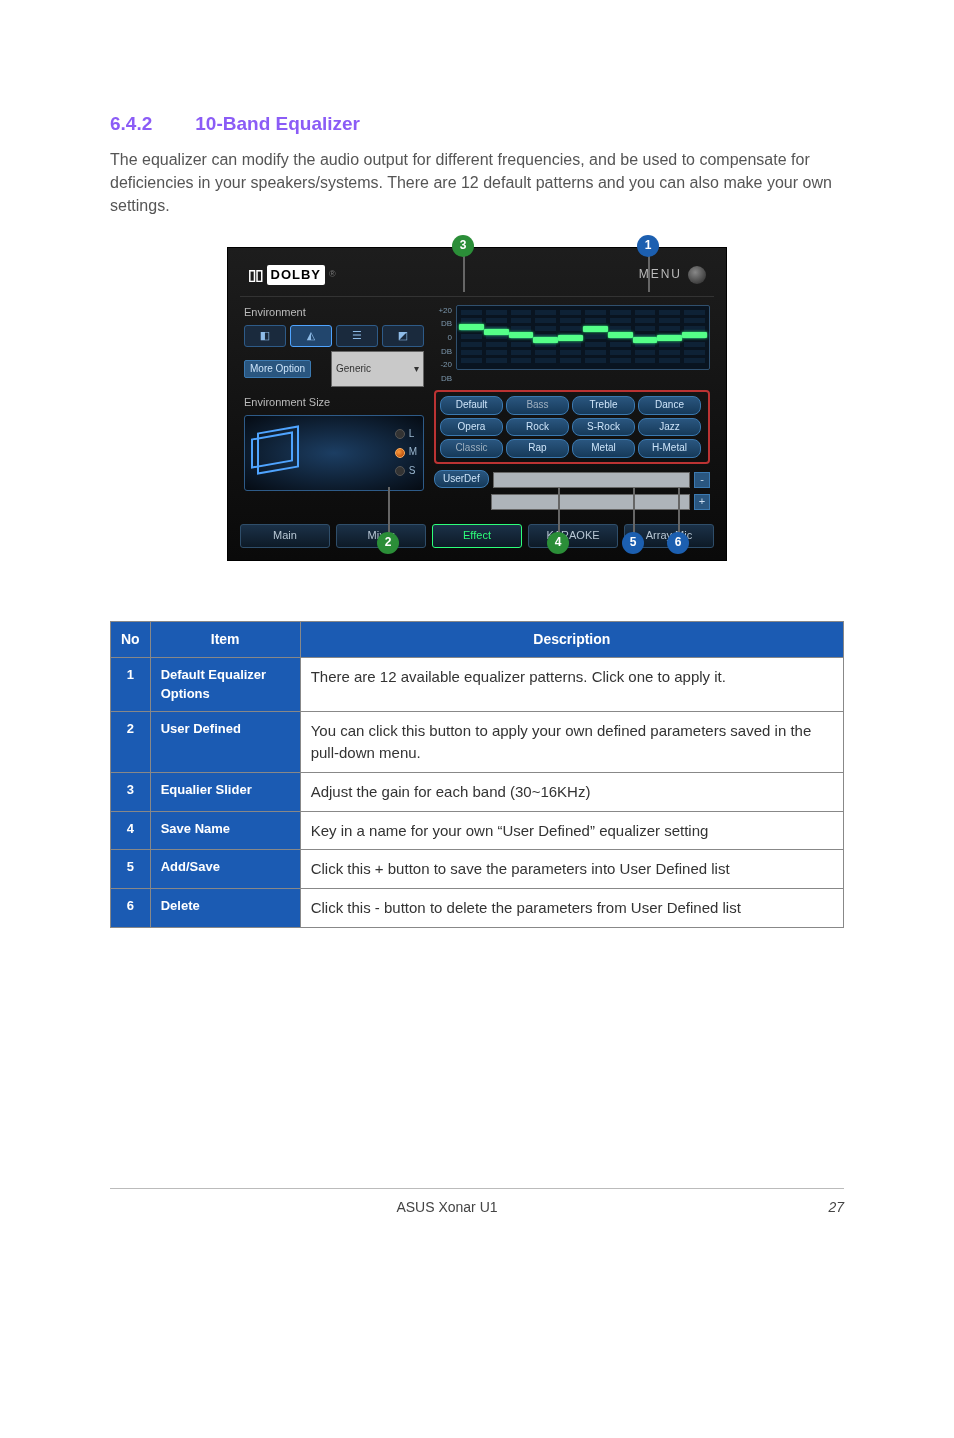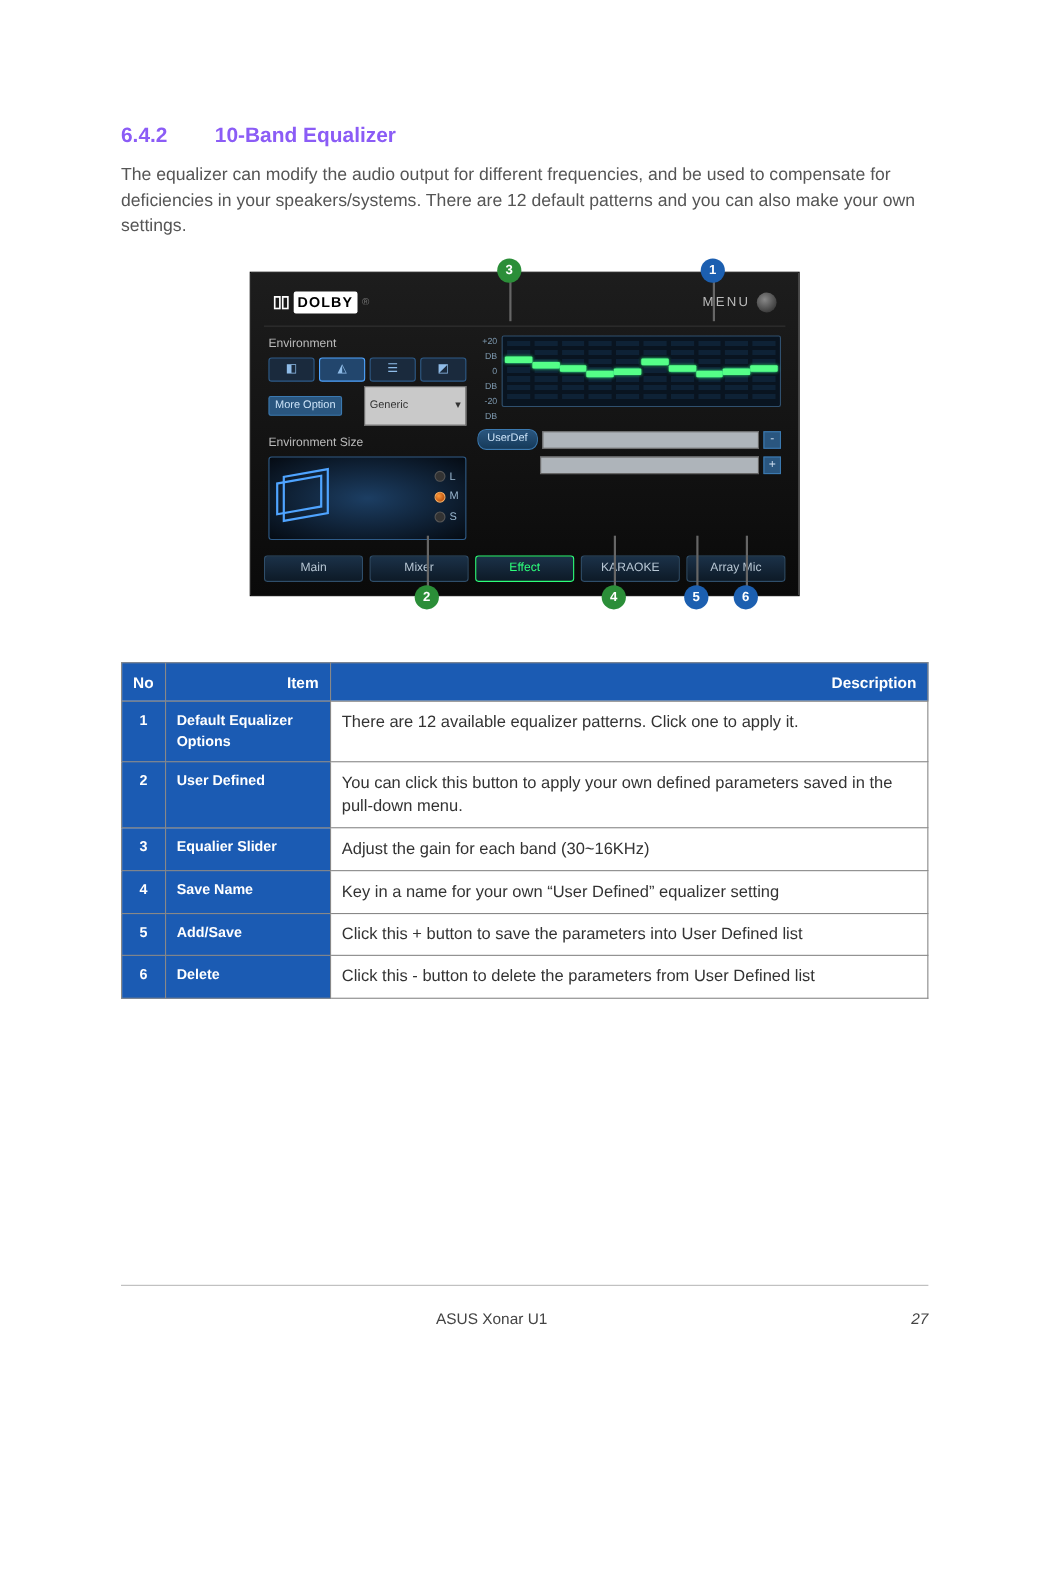--- a/index.html
+++ b/index.html
@@ -93,41 +93,41 @@
   .eq { flex:1; display:flex; gap:4px; height:65px; align-items:flex-end; border:1px solid #30506e; background:#091420; padding:4px; border-radius:2px;}
   .track { flex:1; height:100%; background:repeating-linear-gradient(to bottom,#0e2236 0 5px,transparent 5px 8px); position:relative;}
   .thumb { position:absolute; left:-2px; right:-2px; height:6px; background:#55ff88; border-radius:1px; top:40%; box-shadow:0 0 3px #3f8;}
   .presets { display:flex; flex-wrap:wrap; gap:3px; margin-top:6px; border:2px solid #b33; padding:4px; border-radius:4px;}
   .preset {
     font-size:10px; color:#cde4f9; background:linear-gradient(#2a567f,#163a5a);
     border:1px solid #3b79b0; border-radius:8px; padding:1px 0; text-align:center;
     width: calc(25% - 3px);
   }
   .preset.alt { color:#9fb0c0; }
-  .ud-row { display:flex; gap:4px; margin-top:6px; align-items:center;}
+  .ud-row { display:flex; gap:4px; margin-top:6px; align-items:flex-end;}
   .userdef { font-size:10px; color:#cde4f9; background:linear-gradient(#2a567f,#163a5a); border:1px solid #3b79b0; border-radius:8px; padding:1px 8px;}
   .namefield { flex:1; height:16px; background:#aeb4ba; border:1px solid #666;}
   .sq { width:16px; height:16px; background:#2a567f; border:1px solid #3b79b0; color:#cde; font-size:11px; line-height:13px; text-align:center;}
 
   .tabs { display:flex; gap:6px; margin-top:10px;}
   .tab {
     flex:1; text-align:center; font-size:11px; color:#b8c7d4; padding:3px 14px;
     border:1px solid #2f4e6a; background:linear-gradient(#1b3148,#0d1a27); border-radius:3px;
   }
   .tab.active { color:#2dff7a; border-color:#2dff7a; }
 
   table.desc {
     width: 100%;
     border-collapse: collapse;
     margin-top: 20px;
   }
   table.desc th {
     background: #1b5bb3;
     color: #fff;
-    text-align: right;
+    text-align: center;
     font-size: 14px;
     font-weight: bold;
     padding: 7px 10px;
     border: 1px solid #888;
   }
   table.desc td {
     border: 1px solid #888;
     padding: 8px 10px;
     vertical-align: top;
     font-size: 15px;
@@ -138,21 +138,21 @@
     font-weight: bold;
     font-size: 13px;
   }
   table.desc td.num { width:32px; text-align:center;}
   table.desc td.item { width:150px; }
   table.desc td.txt { color:#333; }
 
   .footer {
     margin-top: 260px;
     border-top: 1px solid #bbb;
-    padding-top: 20px;
+    padding-top: 8px;
     display:flex; justify-content:space-between;
     font-size: 14px; color:#444;
   }
   .footer .page { width:60px; text-align:right;font-style:italic;}
 </style>
 </head>
 <body>
 
 <div class="section-head">
   <span class="section-num">6.4.2</span>
@@ -251,20 +251,34 @@
               </div>
             <div class="track">
                 <div class="thumb" style="top:45%"></div>
               </div>
             <div class="track">
                 <div class="thumb" style="top:40%"></div>
               </div>
           </div>
         </div>
 
+        <div class="presets">
+          <div class="preset">Default</div>
+          <div class="preset alt">Bass</div>
+          <div class="preset">Treble</div>
+          <div class="preset">Dance</div>
+          <div class="preset">Opera</div>
+          <div class="preset">Rock</div>
+          <div class="preset">S-Rock</div>
+          <div class="preset">Jazz</div>
+          <div class="preset alt">Classic</div>
+          <div class="preset">Rap</div>
+          <div class="preset">Metal</div>
+          <div class="preset">H-Metal</div>
+        </div>
 
         <div class="ud-row">
           <div class="userdef">UserDef</div>
           <div class="namefield"></div>
           <div class="sq">-</div>
         </div>
         <div class="ud-row">
           <div style="width:53px"></div>
           <div class="namefield"></div>
           <div class="sq">+</div>

